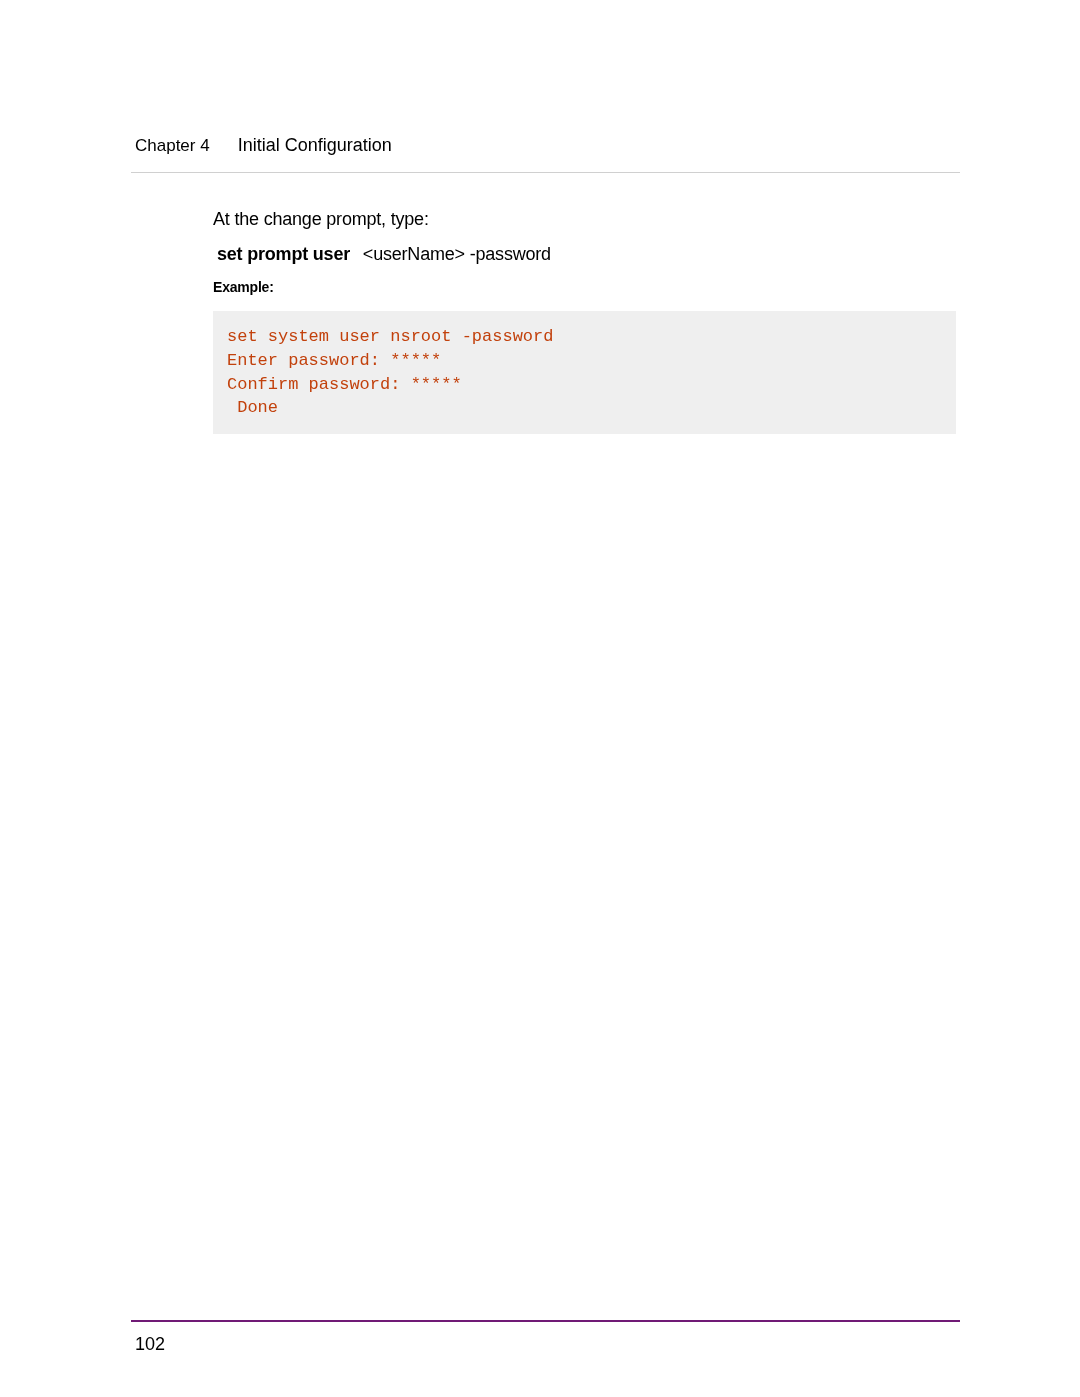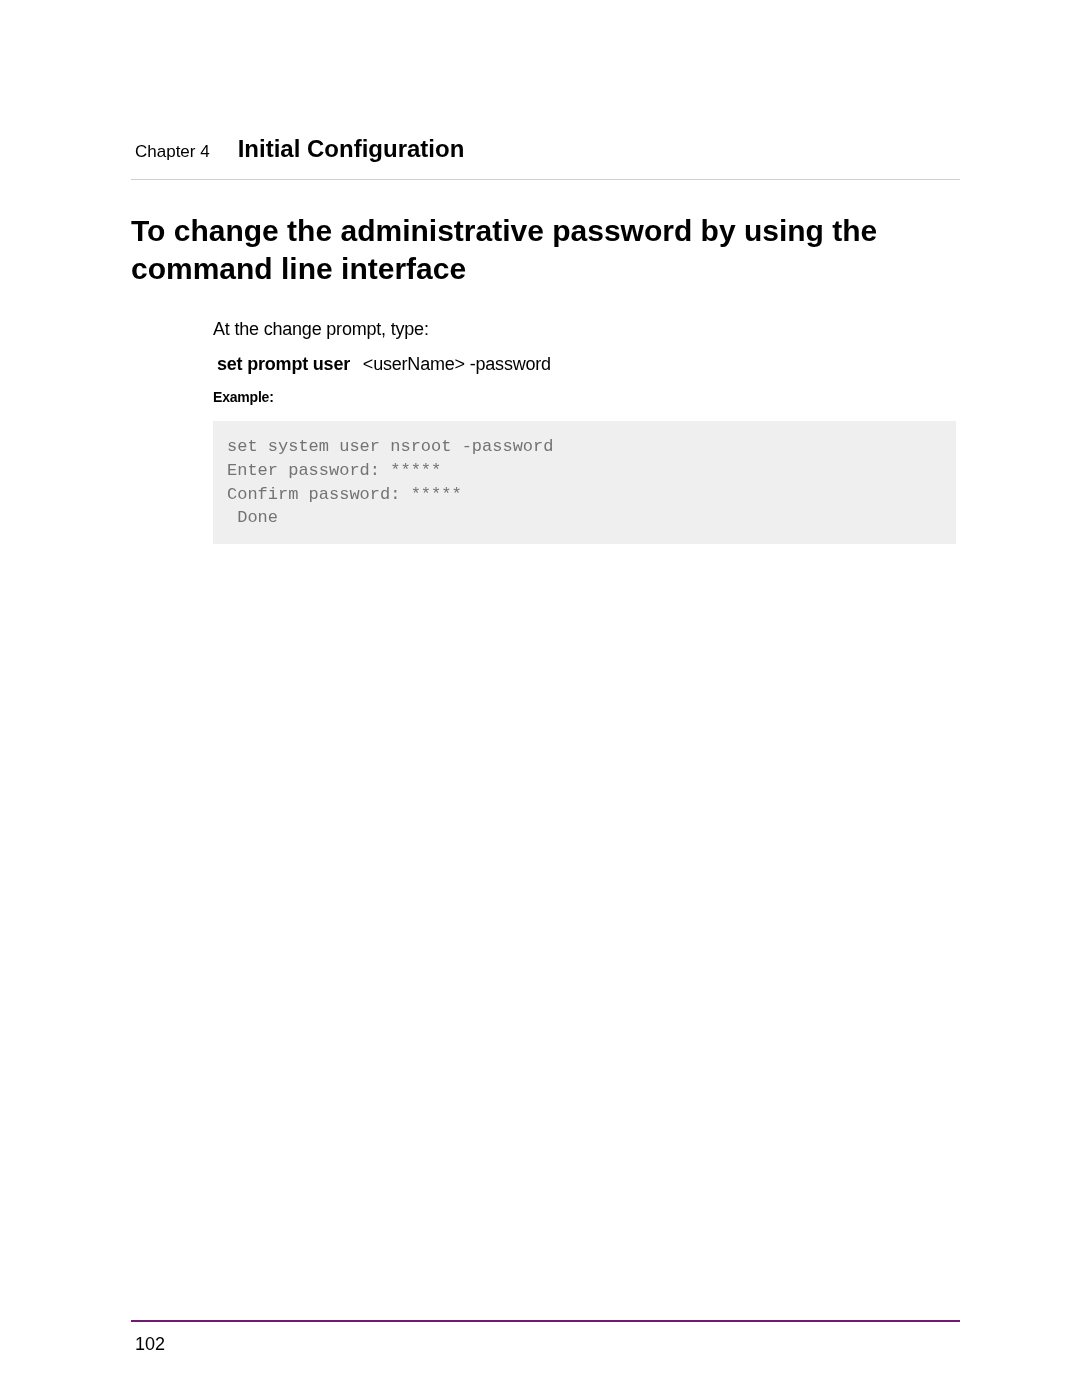--- a/index.html
+++ b/index.html
@@ -27,23 +27,22 @@
       padding-bottom: 12px;
       border-bottom: 1px solid #d0d0d0;
       margin-bottom: 28px;
     }
     .chapter-label {
       font-size: 17px;
       color: #000;
       margin-right: 24px;
     }
     .chapter-title {
-      font-size: 24px;
+      font-size: 18px;
       color: #000;
-      font-weight: bold;
     }
     .heading {
       font-size: 30px;
       font-weight: bold;
       color: #000;
       line-height: 1.25;
       margin-bottom: 24px;
     }
     .body-block {
       margin-left: 82px;
@@ -73,42 +72,41 @@
       font-family: Verdana, Arial, sans-serif;
       letter-spacing: -0.2px;
     }
     .code-block {
       background: #efefef;
       padding: 14px 14px 14px 14px;
       font-family: "Courier New", Courier, monospace;
       font-size: 17px;
       line-height: 1.4;
       white-space: pre;
-      color: #737373;
+      color: #c2410c;
     }
     .footer {
       margin-top: auto;
       padding-top: 12px;
       border-top: 2px solid #701a75;
     }
     .page-number {
       font-size: 18px;
       color: #000;
     }
   </style>
 </head>
 <body>
 
 <div class="page">
   <div class="header-row">
     <span class="chapter-label">Chapter 4</span>
     <span class="chapter-title">Initial Configuration</span>
   </div>
 
-  <h1 class="heading">To change the administrative password by using the command line interface</h1>
 
   <div class="body-block">
     <p class="intro-text">At the change prompt, type:</p>
     <p class="command-line">
       <span class="bold">set prompt user</span><span> &lt;userName&gt; -password</span>
     </p>
     <p class="example-label">Example:</p>
     <div class="code-block">set system user nsroot -password
 Enter password: *****
 Confirm password: *****

